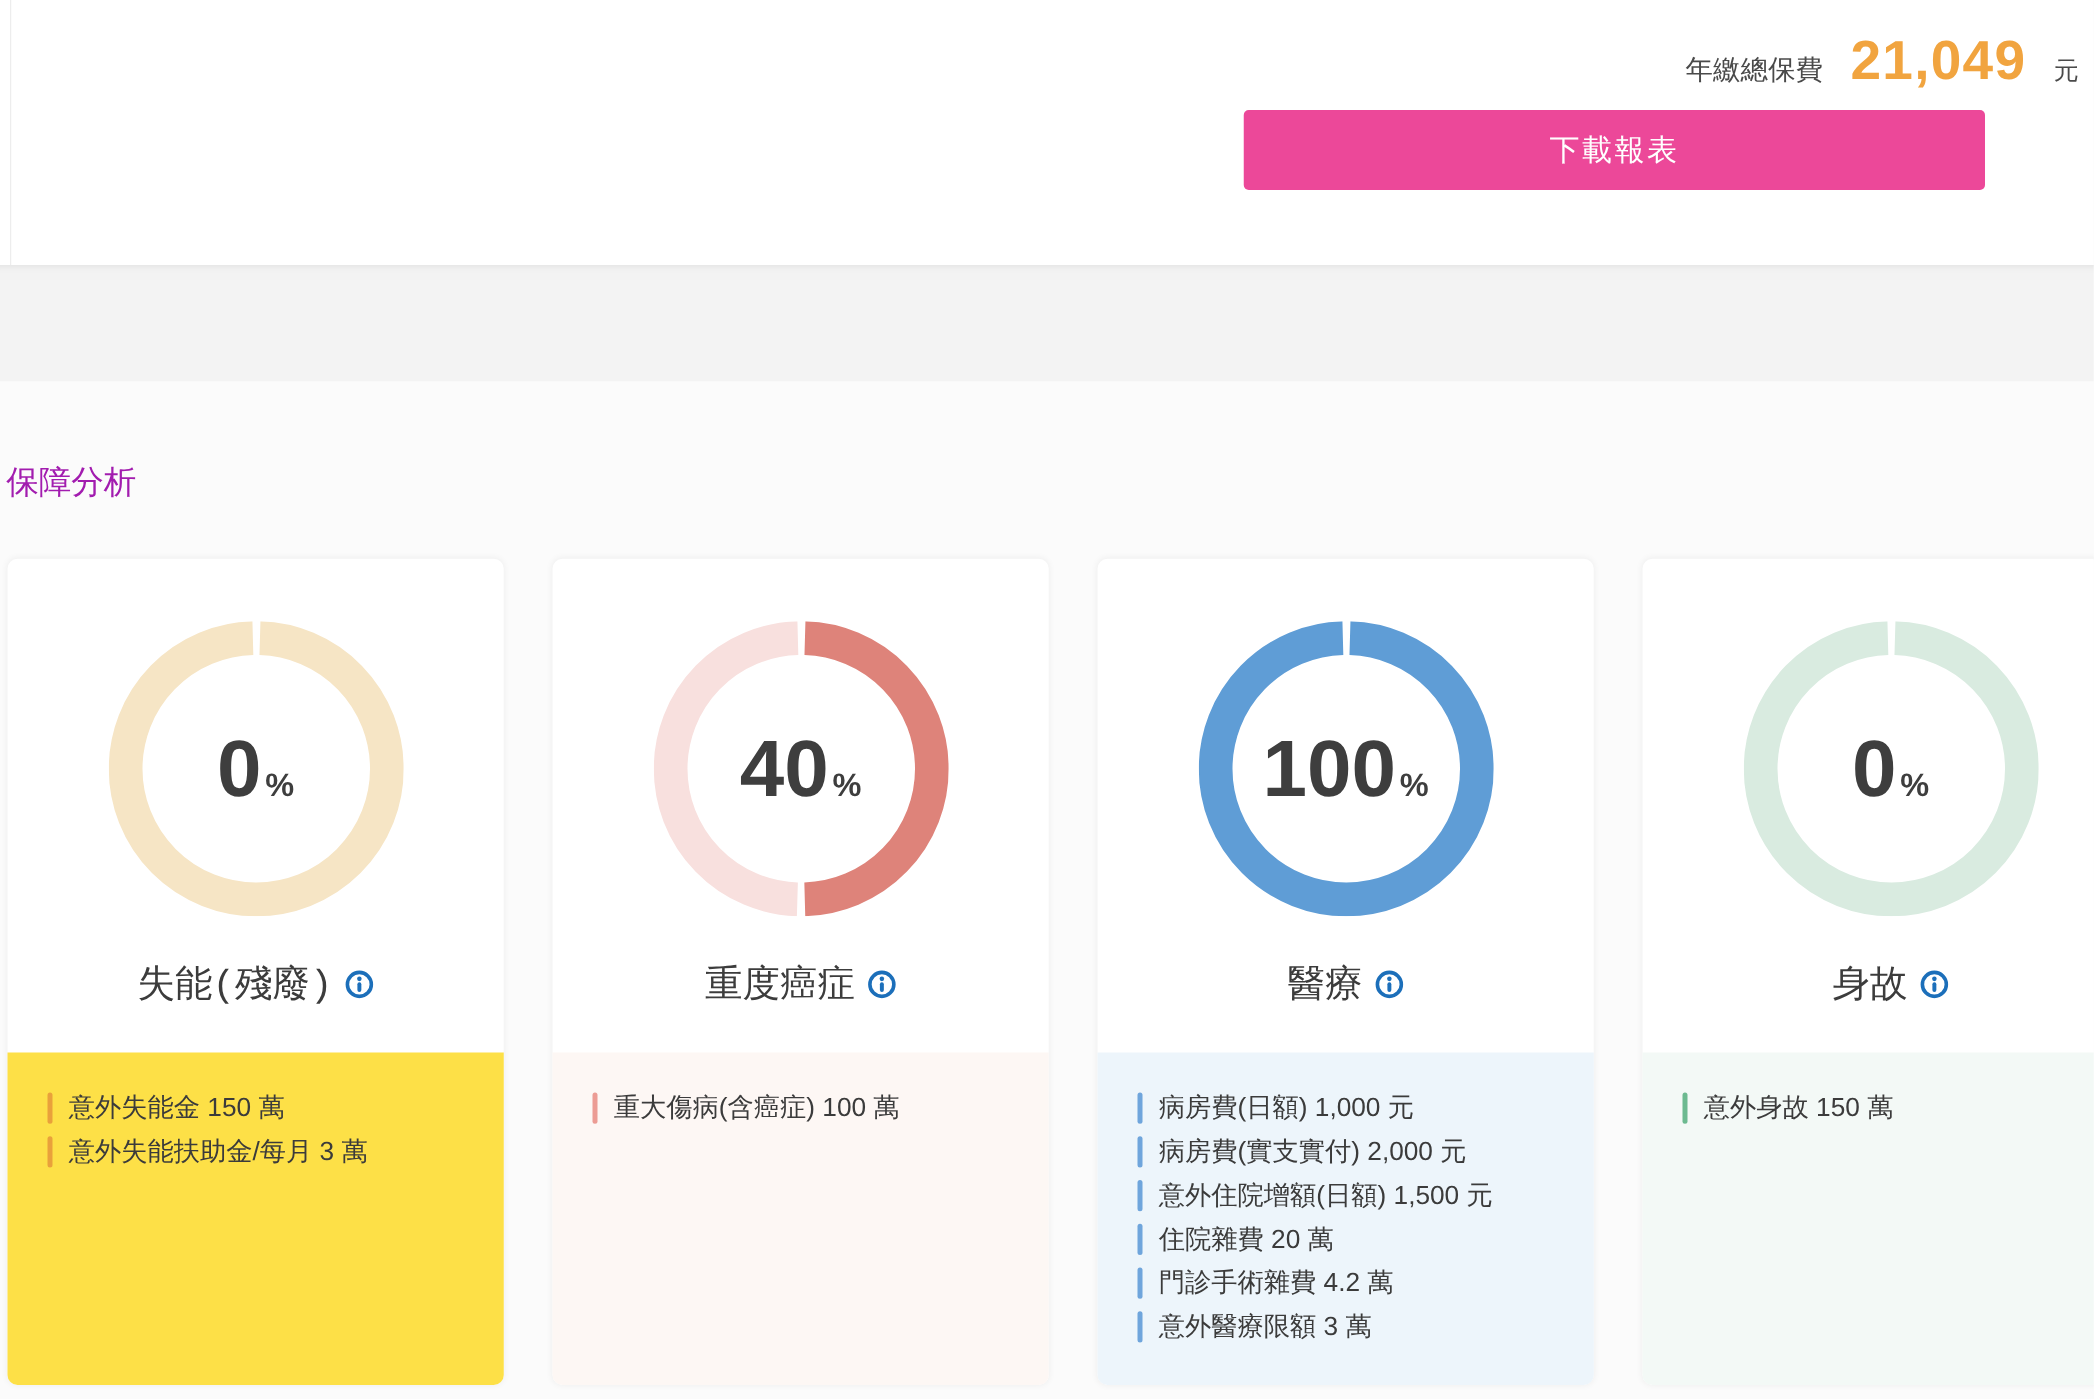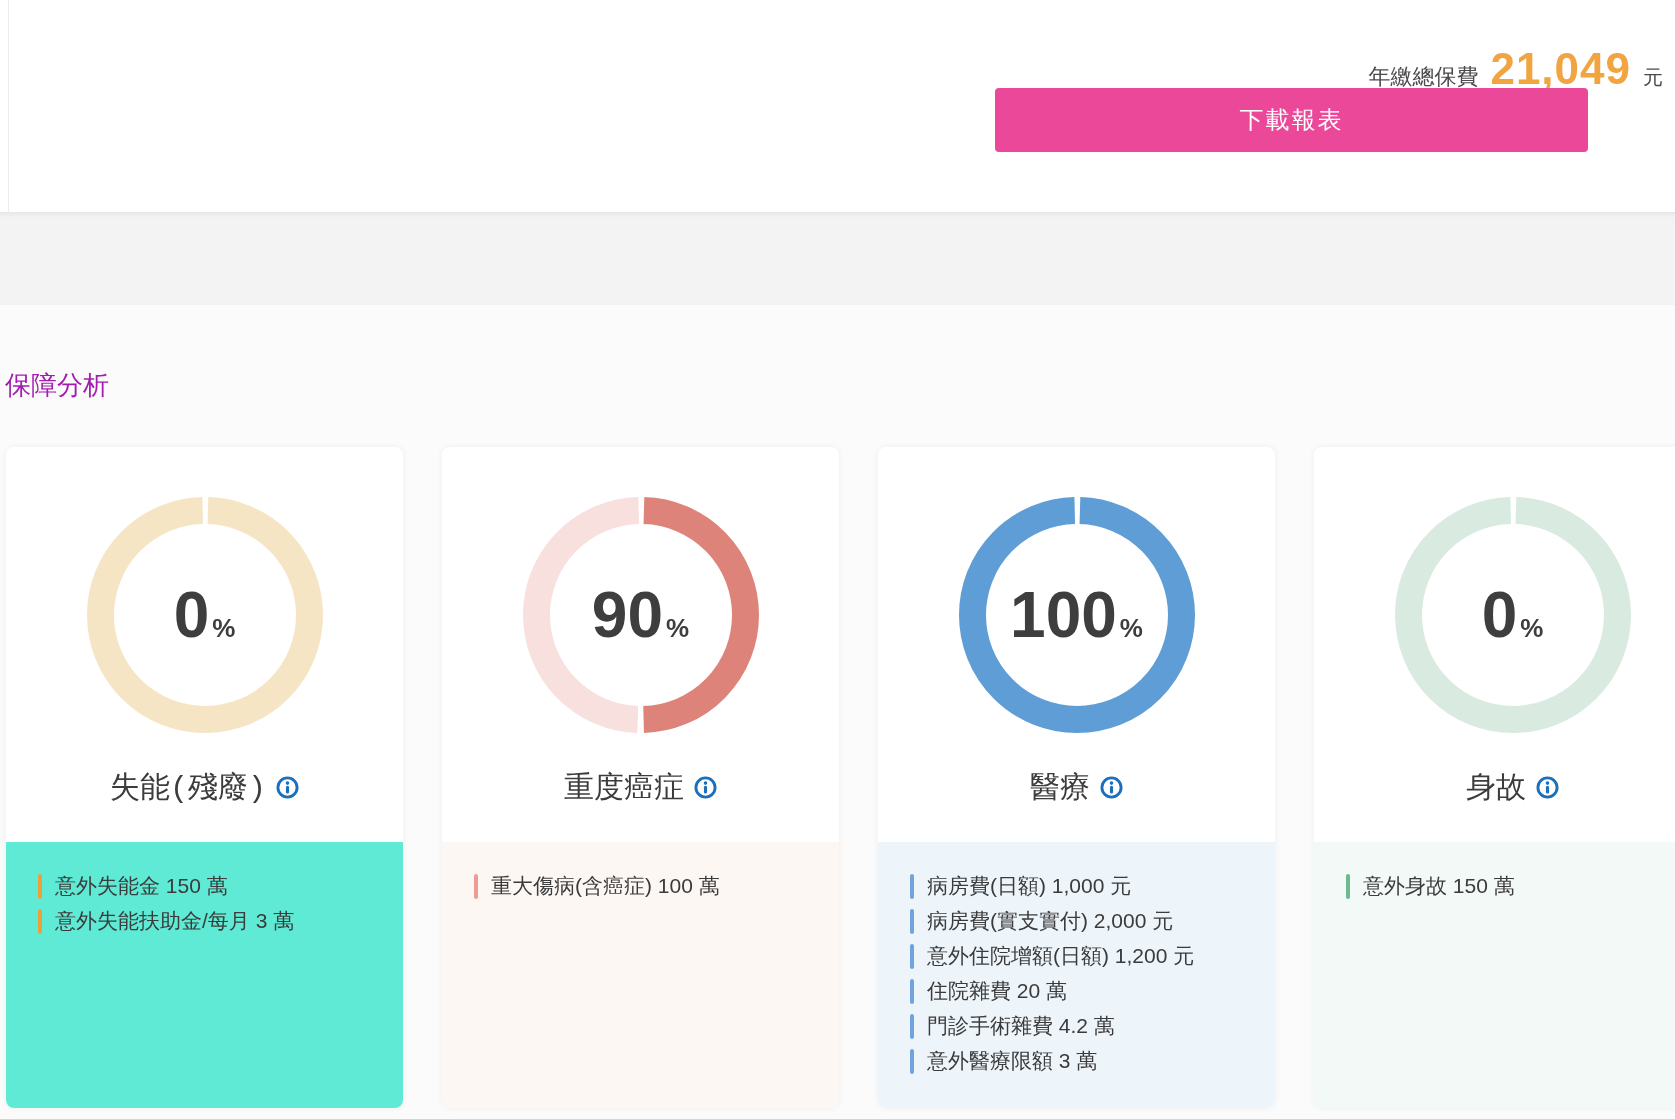--- a/index.html
+++ b/index.html
@@ -6,21 +6,21 @@
   body{
     width:1675px;height:1119px;overflow:hidden;position:relative;
     font-family:"Liberation Sans","DejaVu Sans",sans-serif;
     background:#fbfbfb;
   }
   
   .top-panel{position:absolute;left:0;top:0;width:1675px;height:212px;background:#ffffff;}
   .panel-left-edge{position:absolute;left:8px;top:0;height:212px;width:0;border-left:1px solid #ededed;}
   .gray-band{position:absolute;left:0;top:212px;width:1675px;height:93px;background:#f3f3f3;
     box-shadow:inset 0 7px 7px -7px rgba(0,0,0,.10);}
-  .premium-row{position:absolute;top:24px;right:12px;display:flex;align-items:baseline;gap:12px;margin-top:20px;}
+  .premium-row{position:absolute;top:24px;right:12px;display:flex;align-items:baseline;gap:22px;}
   .premium-label{font-size:22px;color:#4a4a4a;}
   .premium-value{font-size:44px;font-weight:700;color:#f1a43f;letter-spacing:1px;}
   .premium-unit{font-size:20px;color:#4a4a4a;}
   .download-btn{
     position:absolute;left:995px;top:88px;width:593px;height:64px;
     background:#ec4899;border:none;border-radius:4px;cursor:pointer;
     color:#ffffff;font-size:24px;letter-spacing:2px;
     font-family:"Liberation Sans","DejaVu Sans",sans-serif;
     display:flex;align-items:center;justify-content:center;
   }
@@ -81,42 +81,42 @@
     <div class="card-title-row">
       <span class="card-title">失能(殘廢)</span>
       <span class="info-icon">
         <svg width="23" height="23" viewBox="0 0 24 24">
           <circle cx="12" cy="12" r="10" fill="#ffffff" stroke="#1c6fba" stroke-width="3"></circle>
           <circle cx="12" cy="7.4" r="1.9" fill="#1c6fba"></circle>
           <rect x="10.35" y="10.3" width="3.3" height="8" rx="1.65" fill="#1c6fba"></rect>
         </svg>
       </span>
     </div>
-    <div class="card-items" style="background: #5eead4;">
+    <div class="card-items" style="background: #fde047;">
   <div class="item">
     <span class="item-bar" style="background: rgb(233, 161, 59);"></span>
     <span class="item-text">意外失能金 150 萬</span>
   </div>
 
   <div class="item">
     <span class="item-bar" style="background: rgb(233, 161, 59);"></span>
     <span class="item-text">意外失能扶助金/每月 3 萬</span>
   </div>
 </div>
   </div>
 
   <div class="card">
     <div class="donut-wrap">
       <svg width="236" height="236" viewBox="0 0 236 236">
           <circle cx="118" cy="118" r="104.5" fill="none" stroke="#de837a" stroke-width="27" stroke-dasharray="322.2964323001334 334.2964323001334" stroke-dashoffset="-3" transform="rotate(-90 118 118)"></circle>
           <circle cx="118" cy="118" r="104.5" fill="none" stroke="#f8e0de" stroke-width="27" stroke-dasharray="322.2964323001334 334.2964323001334" stroke-dashoffset="-331.2964323001334" transform="rotate(-90 118 118)"></circle>
         </svg>
       <div class="pct">
         <span class="pct-inner">
-          <span class="pct-num">90</span>
+          <span class="pct-num">40</span>
           <span class="pct-sign">%</span>
         </span>
       </div>
     </div>
     <div class="card-title-row">
       <span class="card-title">重度癌症</span>
       <span class="info-icon">
         <svg width="23" height="23" viewBox="0 0 24 24">
           <circle cx="12" cy="12" r="10" fill="#ffffff" stroke="#1c6fba" stroke-width="3"></circle>
           <circle cx="12" cy="7.4" r="1.9" fill="#1c6fba"></circle>
@@ -160,21 +160,21 @@
     <span class="item-text">病房費(日額) 1,000 元</span>
   </div>
 
   <div class="item">
     <span class="item-bar" style="background: rgb(111, 165, 220);"></span>
     <span class="item-text">病房費(實支實付) 2,000 元</span>
   </div>
 
   <div class="item">
     <span class="item-bar" style="background: rgb(111, 165, 220);"></span>
-    <span class="item-text">意外住院增額(日額) 1,200 元</span>
+    <span class="item-text">意外住院增額(日額) 1,500 元</span>
   </div>
 
   <div class="item">
     <span class="item-bar" style="background: rgb(111, 165, 220);"></span>
     <span class="item-text">住院雜費 20 萬</span>
   </div>
 
   <div class="item">
     <span class="item-bar" style="background: rgb(111, 165, 220);"></span>
     <span class="item-text">門診手術雜費 4.2 萬</span>

